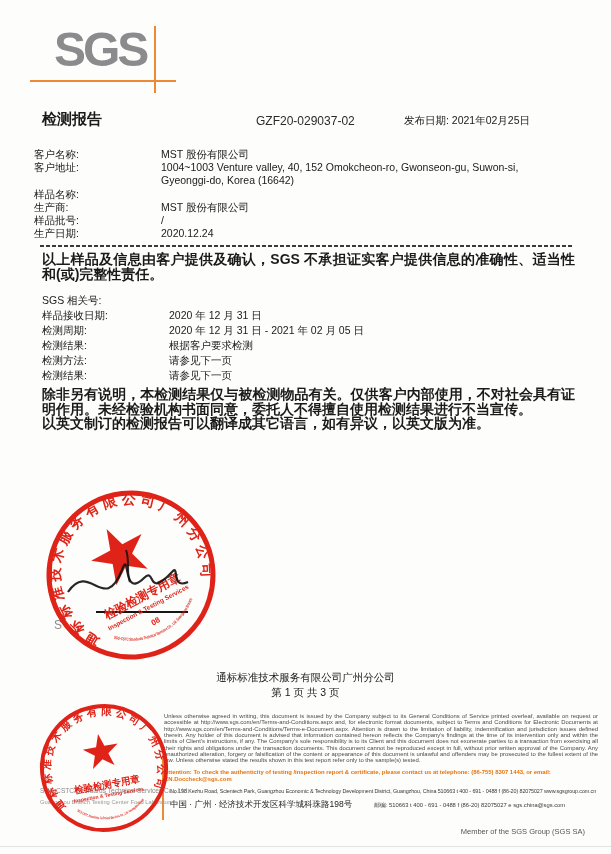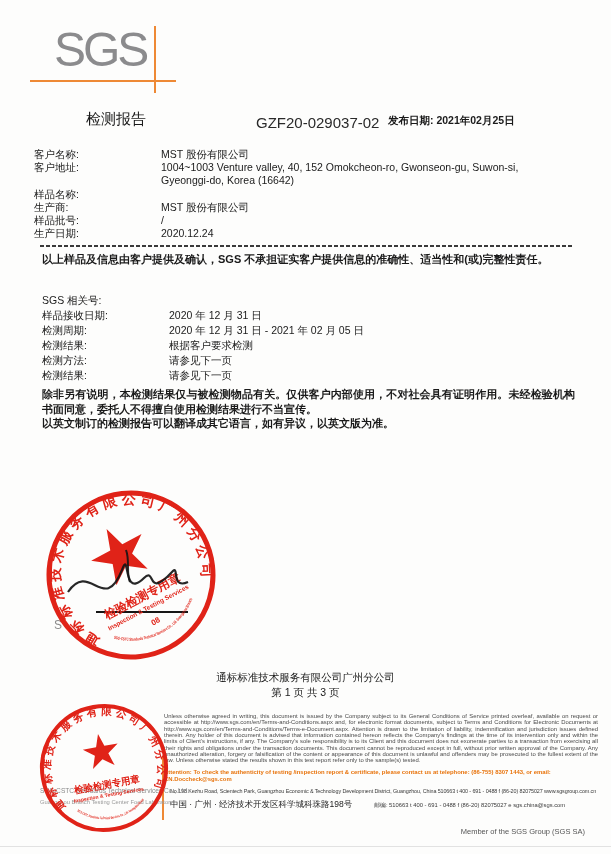--- a/index.html
+++ b/index.html
@@ -4,34 +4,34 @@
 <style>
   html,body{margin:0;padding:0;background:#e9e9e9;}
   .page{
     position:relative;width:611px;height:854px;margin:0 auto;
     background:#fdfdfc;overflow:hidden;
     font-family:"Liberation Sans","DejaVu Sans",sans-serif;
     color:#1a1a1a;
   }
   .abs{position:absolute;}
   
-  .logo-text{font-weight:normal;font-size:48px;color:#8b8b8d;letter-spacing:-3px;line-height:1;}
+  .logo-text{font-weight:bold;font-size:48px;color:#8b8b8d;letter-spacing:-3px;line-height:1;}
   .hline{height:2px;background:#ee8935;}
   .vline{width:2px;background:#ee8935;}
-  .report-title{font-size:15px;font-weight:normal;margin-left:44px;}
-  .report-no{font-size:15px;color:#2a2a2a;}
-  .issue-date{font-size:10.5px;font-weight:bold;}
+  .report-title{font-size:15px;font-weight:bold;}
+  .report-no{font-size:12px;color:#2a2a2a;}
+  .issue-date{font-size:10.5px;font-weight:normal;margin-left:16px;}
   
   .info-block{font-size:10.5px;line-height:13.2px;}
   .info-row{display:flex;}
   .info-row .lbl{width:88px;flex:none;}
   .info-row .val{flex:1;padding-left:39px;}
   .test-block{font-size:10.5px;line-height:15px;}
   .dashed{height:2px;background:repeating-linear-gradient(90deg,#3a3a3a 0 4px,transparent 4px 6px);}
-  .bold-para{font-size:11px;font-weight:bold;line-height:14.5px;text-align:justify;}
+  .bold-para{font-size:14px;font-weight:bold;line-height:14.5px;text-align:justify;}
   
   .stamp{transform-origin:center;pointer-events:none;}
   .sig-line{height:2px;background:#161616;}
   .sig-frag{font-size:12px;color:#8a8a8a;}
   
   .center-foot{width:611px;text-align:center;font-size:10.5px;line-height:15px;}
   .fine-print{font-size:5.9px;line-height:6.35px;color:#4a4a4a;text-align:justify;}
   .attention{font-size:5.9px;line-height:6.6px;color:#e8730b;font-weight:bold;}
   .addr-row1{font-size:5.4px;color:#3a3a3a;white-space:nowrap;letter-spacing:-0.1px;}
   .addr-row2{display:flex;align-items:baseline;white-space:nowrap;}

